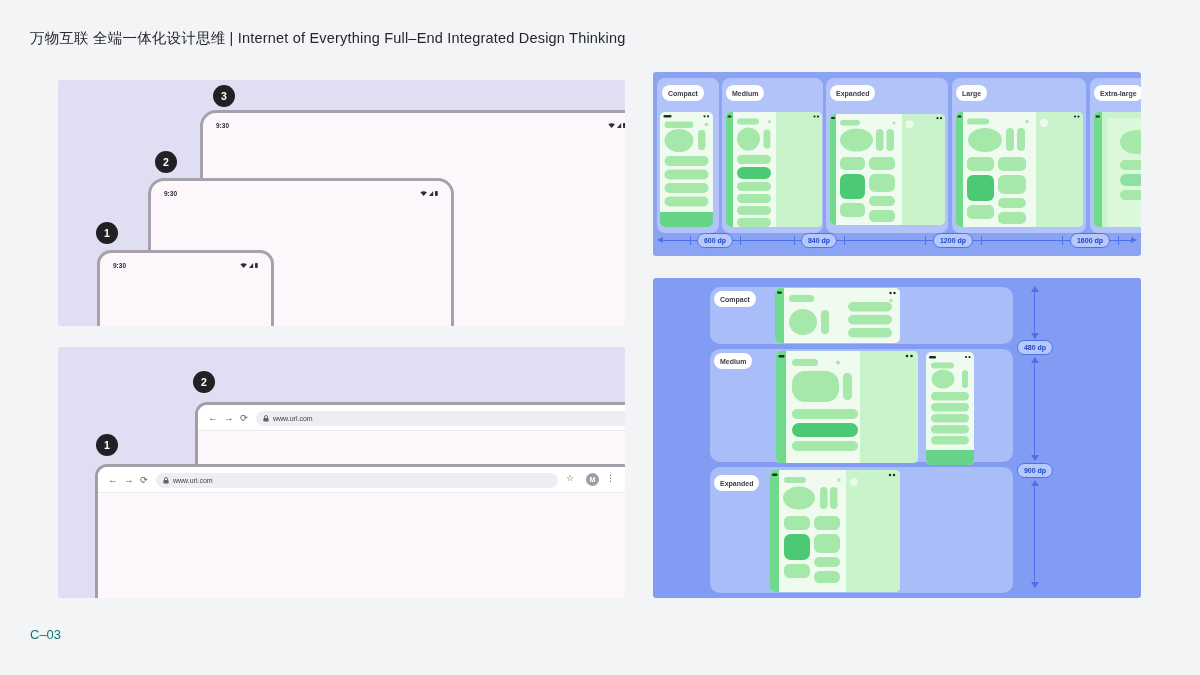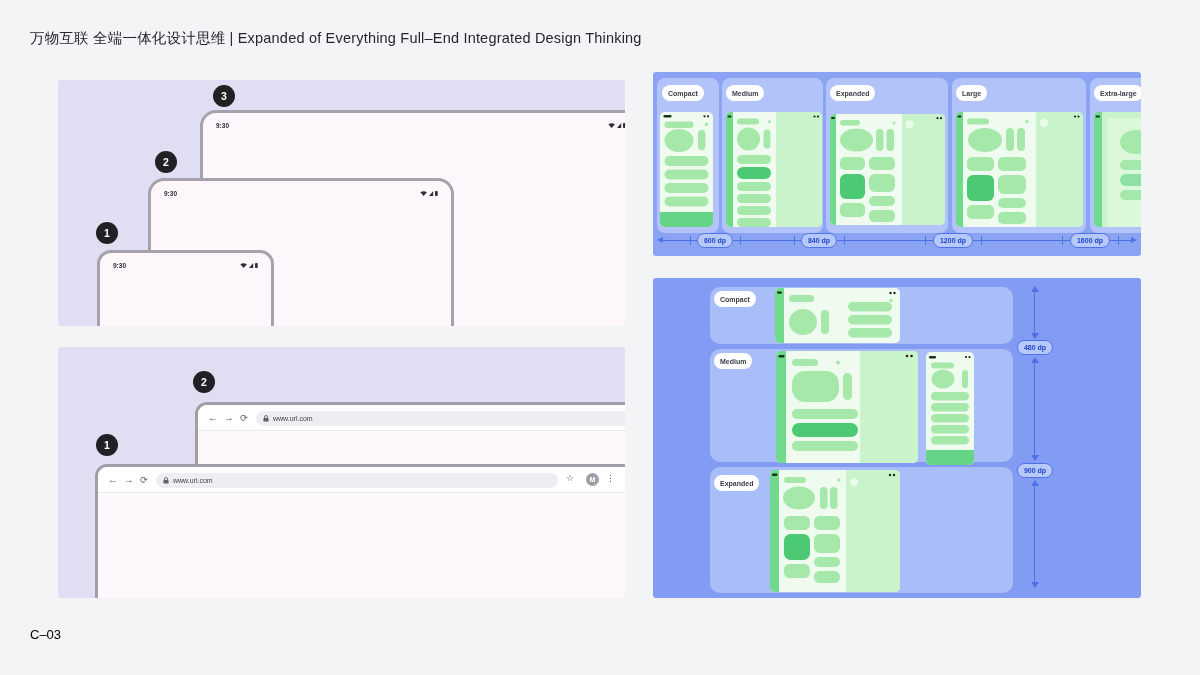--- a/index.html
+++ b/index.html
@@ -8,21 +8,21 @@
     position:relative;
     width:1200px; height:675px;
     background:#f3f4f6;
     font-family:"Liberation Sans","DejaVu Sans",sans-serif;
     overflow:hidden;
   }
   .abs { position:absolute; }
 
   
   .page-title { left:30px; top:29px; font-size:14.5px; font-weight:500; color:#25272c; letter-spacing:.2px; }
-  .page-code  { left:30px; top:627px; font-size:13px; color:#000000; }
+  .page-code  { left:30px; top:627px; font-size:13px; color:#0f766e; }
 
   
   .panel { position:absolute; overflow:hidden; border-radius:3px; }
   .panel-lav  { background:#dfdef2; }
   .panel-devices  { left:58px; top:80px;  width:567px; height:246px; }
   .panel-browsers { left:58px; top:347px; width:567px; height:251px; }
   .panel-width  { left:653px; top:72px;  width:488px; height:184px; background:#8aa4f3; }
   .panel-height { left:653px; top:278px; width:488px; height:320px; background:#819cf2; }
 
   
@@ -88,21 +88,21 @@
   }
   .dim-v  { position:absolute; left:381px; width:1.4px; background:#4d72e8; }
   .varr-u { position:absolute; left:377.5px; width:0; height:0;
             border-left:4px solid transparent; border-right:4px solid transparent; border-bottom:6px solid #4d72e8; }
   .varr-d { position:absolute; left:377.5px; width:0; height:0;
             border-left:4px solid transparent; border-right:4px solid transparent; border-top:6px solid #4d72e8; }
 </style>
 </head>
 <body>
 
-<div class="abs page-title">万物互联 全端一体化设计思维 | Expanded of Everything Full–End Integrated Design Thinking</div>
+<div class="abs page-title">万物互联 全端一体化设计思维 | Internet of Everything Full–End Integrated Design Thinking</div>
 <div class="abs page-code">C–03</div>
 
 <div class="panel panel-lav panel-devices">
 
   <div class="device" style="left:142px; top:30px; width:480px; height:240px; border-radius:16px 16px 0 0;">
     <span class="clock">9:30</span>
     <svg class="status-icons" style="left:405px;" viewBox="0 0 21 7">
       <path d="M4 6.2 L0.4 2.2 A6.4 6.4 0 0 1 7.6 2.2 Z" fill="#2e2d32"></path>
       <path d="M10 6.2 L14.6 6.2 L14.6 0.8 Z" fill="#2e2d32"></path>
       <rect x="16.6" y="0.8" width="3" height="5.4" rx="0.9" fill="#2e2d32"></rect>

